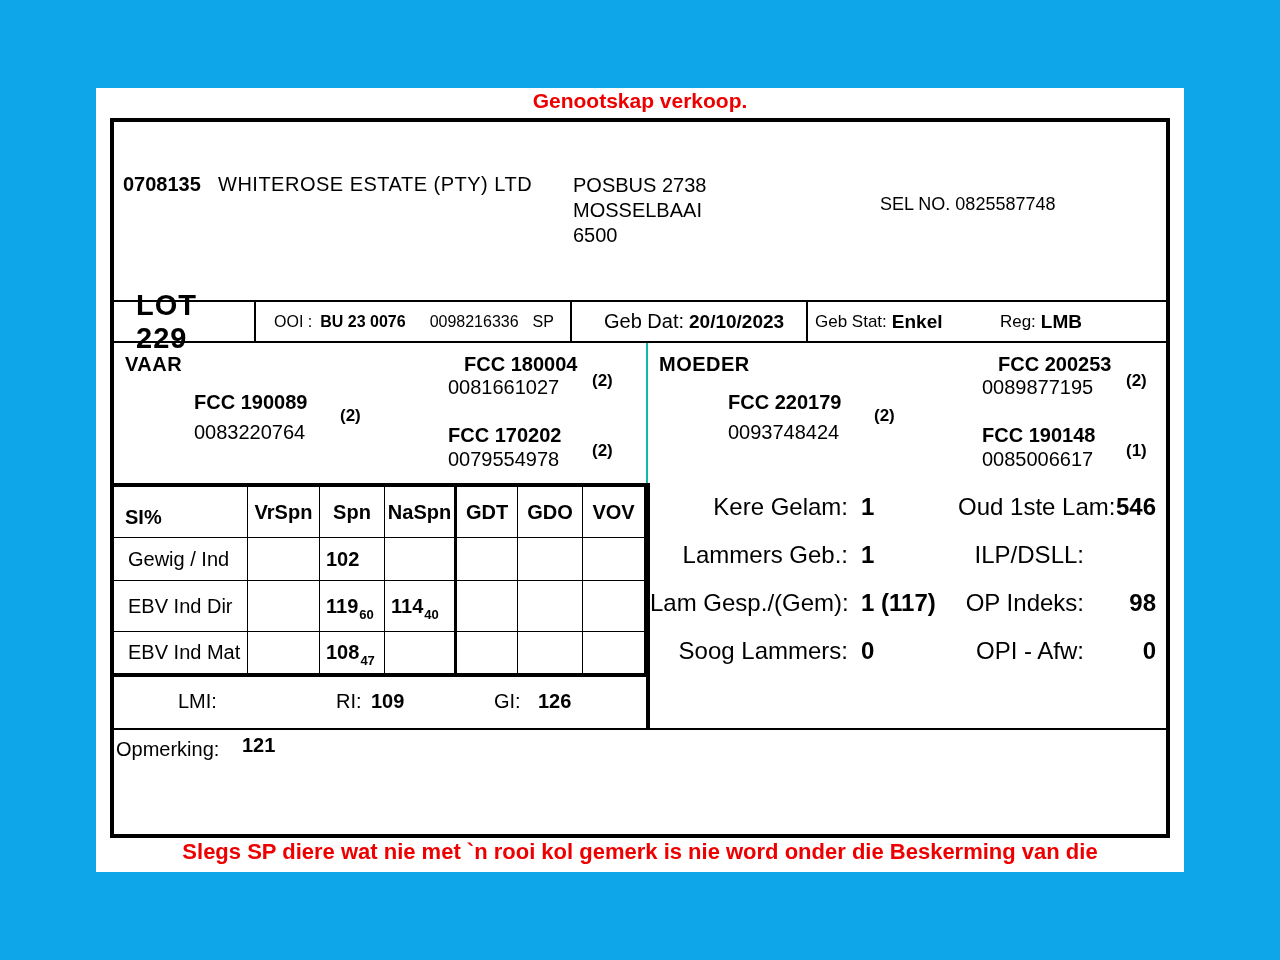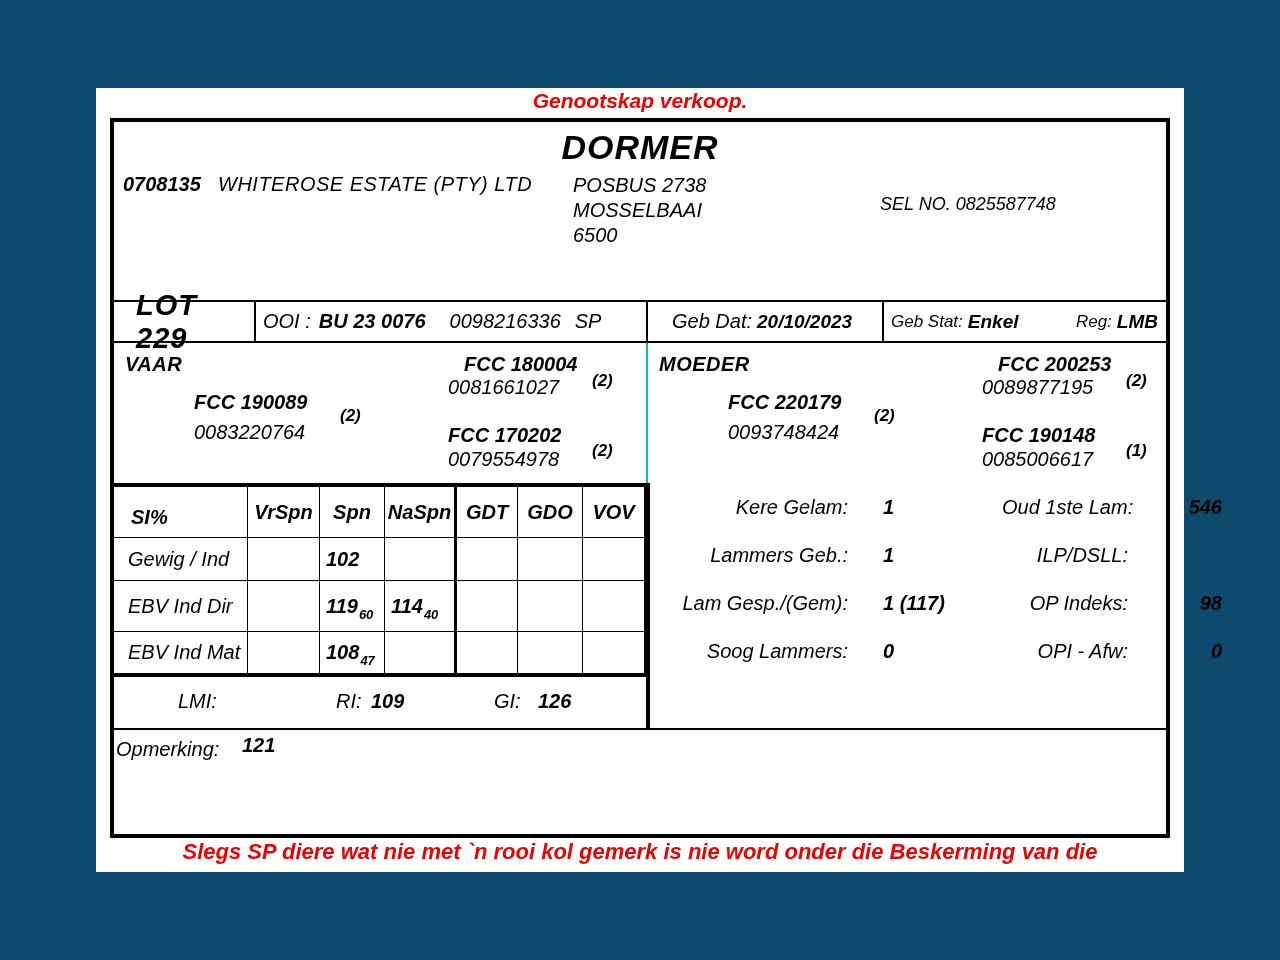--- a/index.html
+++ b/index.html
@@ -1,36 +1,36 @@
 <!DOCTYPE html>
 <html><head>
 <meta charset="utf-8">
 <style>
   * { margin:0; padding:0; box-sizing:border-box; }
   body { font-family:"Liberation Sans", sans-serif; }
-  .stage { position:relative; width:1280px; height:960px; background:#0c4a6e; overflow:hidden;font-style:italic; }
+  .stage { position:relative; width:1280px; height:960px; background:#0ea5e9; overflow:hidden; }
   .page { position:absolute; left:96px; top:88px; width:1088px; height:784px; background:#ffffff; color:#000; }
   .notice { position:absolute; left:0; width:100%; text-align:center; color:#ee0000; font-weight:bold; white-space:nowrap; }
   .notice.top { top:1px; font-size:21px; }
   .notice.bottom { top:751px; font-size:22px; }
   .box { position:absolute; left:14px; top:30px; width:1060px; height:720px; border:4px solid #000; }
 
   
   .brand-title { position:absolute; top:6px; left:0; width:100%; text-align:center; font-weight:bold; font-size:34px; letter-spacing:1px; }
   .member-no { position:absolute; left:9px; top:51px; font-weight:bold; font-size:20px; }
   .stud-name { position:absolute; left:104px; top:51px; font-size:20px; letter-spacing:0.5px; }
   .address { position:absolute; left:459px; top:51px; font-size:20px; line-height:25px; }
   .cell-no { position:absolute; left:766px; top:72px; font-size:18px; }
 
   
   .lot-row { position:absolute; left:0; top:178px; width:1052px; height:43px; border-top:2px solid #000; border-bottom:2px solid #000; display:flex; }
   .lot-cell { height:100%; display:flex; align-items:center; border-right:2px solid #000; }
   .lot-cell.c1 { width:142px; padding-left:22px; font-weight:bold; font-size:29px; letter-spacing:1px; }
-  .lot-cell.c2 { width:392px; padding-left:7px; font-size:20px; }
-  .lot-cell.c3 { width:236px; padding-left:24px; font-size:20px; }
+  .lot-cell.c2 { width:316px; padding-left:18px; font-size:16px; }
+  .lot-cell.c3 { width:236px; padding-left:32px; font-size:20px; }
   .lot-cell.c4 { width:282px; border-right:none; padding:0 8px 0 7px; font-size:17px; justify-content:space-between; }
   .b { font-weight:bold; }
   .c2 .tag { margin-left:8px; font-weight:bold; }
   .c2 .regno { margin-left:24px; }
   .c2 .sp { margin-left:14px; }
   .c3 .b, .c4 .b { margin-left:5px; font-size:19px; }
   .c4 .pair { display:flex; align-items:center; }
 
   
   .ped { position:absolute; top:221px; height:140px; }
@@ -47,58 +47,57 @@
   .ped .g2-tag { left:334px; top:81px; font-weight:bold; }
   .ped .g2-reg { left:334px; top:105px; }
   .ped .g2-flag{ left:478px; top:98px; font-weight:bold; font-size:17px; }
 
   
   .idx-table { position:absolute; left:0; top:361px; width:534px; height:194px;
     border-top:4px solid #000; border-right:4px solid #000; border-bottom:4px solid #000;
     display:grid; grid-template-columns:134px 72px 65px 72px 61px 65px 61px; grid-template-rows:51px 43px 51px 41px; }
   .cell { border-right:1px solid #000; border-bottom:1px solid #000; display:flex; align-items:center; font-size:20px; overflow:hidden; }
   .cell.head { font-weight:bold; justify-content:center; }
-  .cell.head.first { justify-content:flex-start; padding-left:17px; align-items:flex-end; padding-bottom:8px; }
+  .cell.head.first { justify-content:flex-start; padding-left:11px; align-items:flex-end; padding-bottom:8px; }
   .cell.lbl { padding-left:14px; }
   .cell.val { font-weight:bold; padding-left:6px; }
   .cell.heavy { border-right:3px solid #000; }
   .cell.lastcol { border-right:none; }
   .cell.lastrow { border-bottom:none; }
   .sub { font-size:13px; font-weight:bold; position:relative; top:8px; margin-left:1px; }
 
   
   .lmi-row { position:absolute; left:0; top:555px; width:534px; height:51px; border-right:2px solid #000; }
   .lmi-row span { position:absolute; top:13px; font-size:20px; white-space:nowrap; }
   .lmi-l1 { left:64px; } .lmi-v1 { left:128px; font-weight:bold;margin-top:44px; }
   .lmi-l2 { left:222px; } .lmi-v2 { left:257px; font-weight:bold; }
   .lmi-l3 { left:380px; } .lmi-v3 { left:424px; font-weight:bold; }
 
   
   .repro { position:absolute; left:534px; top:361px; width:518px; height:245px; border-left:2px solid #000; }
   .repro-title { height:52px; border-bottom:2px solid #000; display:flex; align-items:center; justify-content:center; font-weight:bold; font-size:21px; letter-spacing:0.5px; }
-  .repro-row { height:48px; display:grid; grid-template-columns:198px 110px 126px 78px; align-items:center; font-size:20px;gap:22px; }
+  .repro-row { height:48px; display:grid; grid-template-columns:198px 110px 126px 78px; align-items:center; font-size:24px; }
   .repro-row .la { text-align:right; white-space:nowrap; }
   .repro-row .va { text-align:left; padding-left:13px; font-weight:bold; }
   .repro-row .lb { text-align:right; white-space:nowrap; }
   .repro-row .vb { text-align:right; padding-right:6px; font-weight:bold; }
 
   
   .remarks { position:absolute; left:0; top:606px; width:1052px; height:106px; border-top:2px solid #000; font-size:20px; padding:8px 0 12px 2px; }
 </style>
 </head>
 <body>
 
 <div class="stage">
   <div class="page">
 
     <div class="notice top">Genootskap verkoop.</div>
 
     <div class="box">
 
-      <div class="brand-title">DORMER</div>
       <span class="member-no">0708135</span>
       <span class="stud-name">WHITEROSE ESTATE (PTY) LTD</span>
       <div class="address">
         <div>POSBUS 2738</div>
         <div>MOSSELBAAI</div>
         <div>6500</div>
       </div>
       <span class="cell-no">SEL NO. 0825587748</span>
 
       <div class="lot-row">

